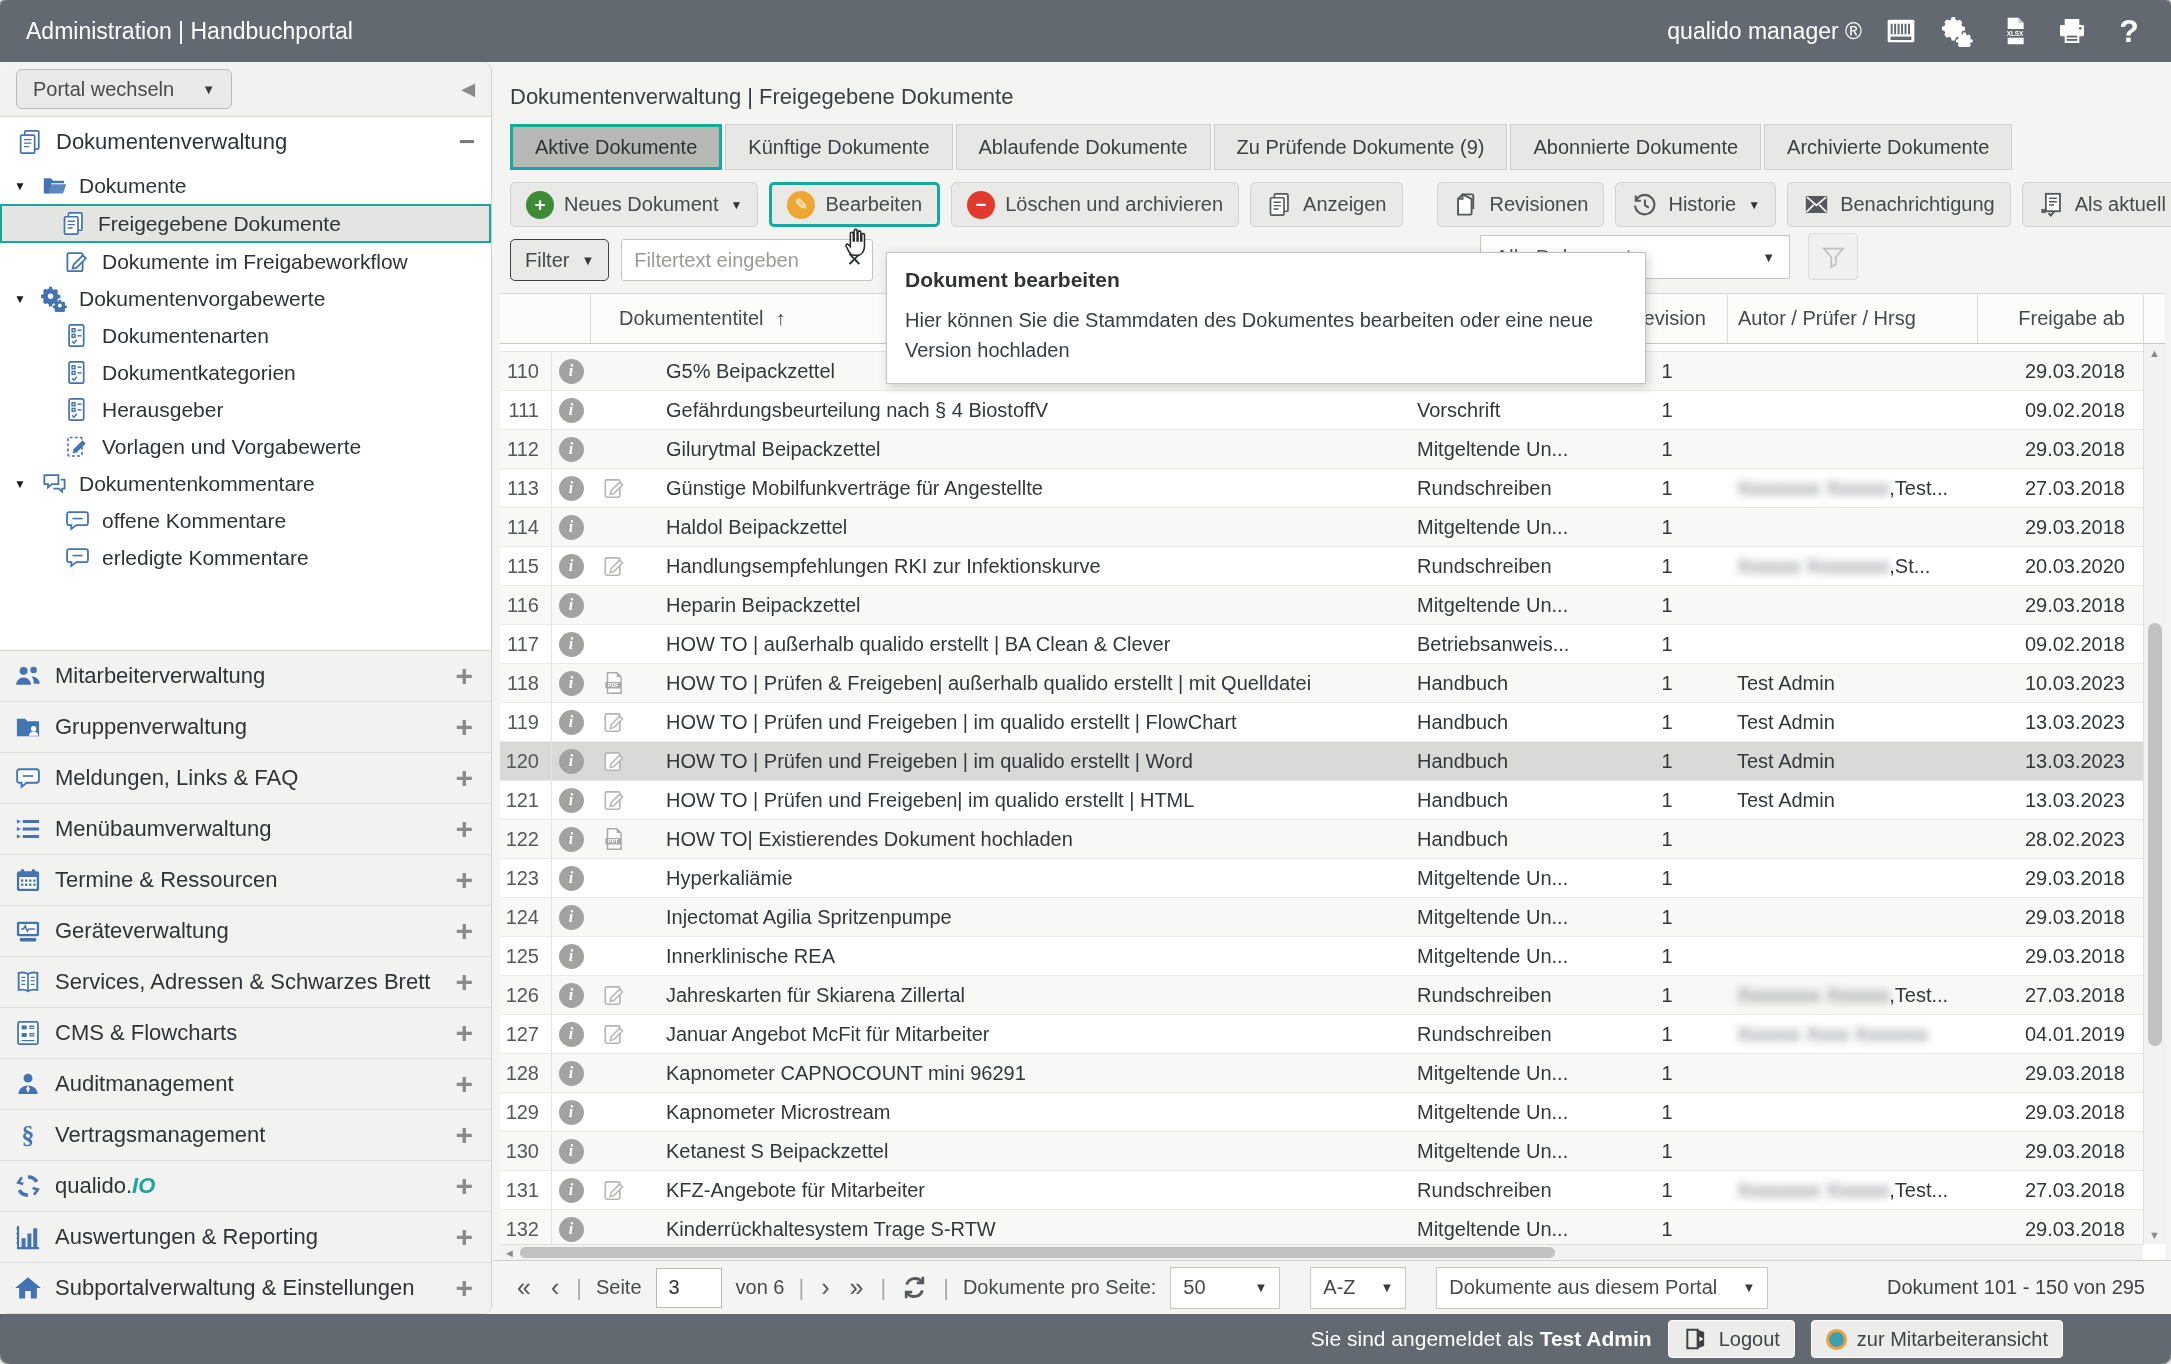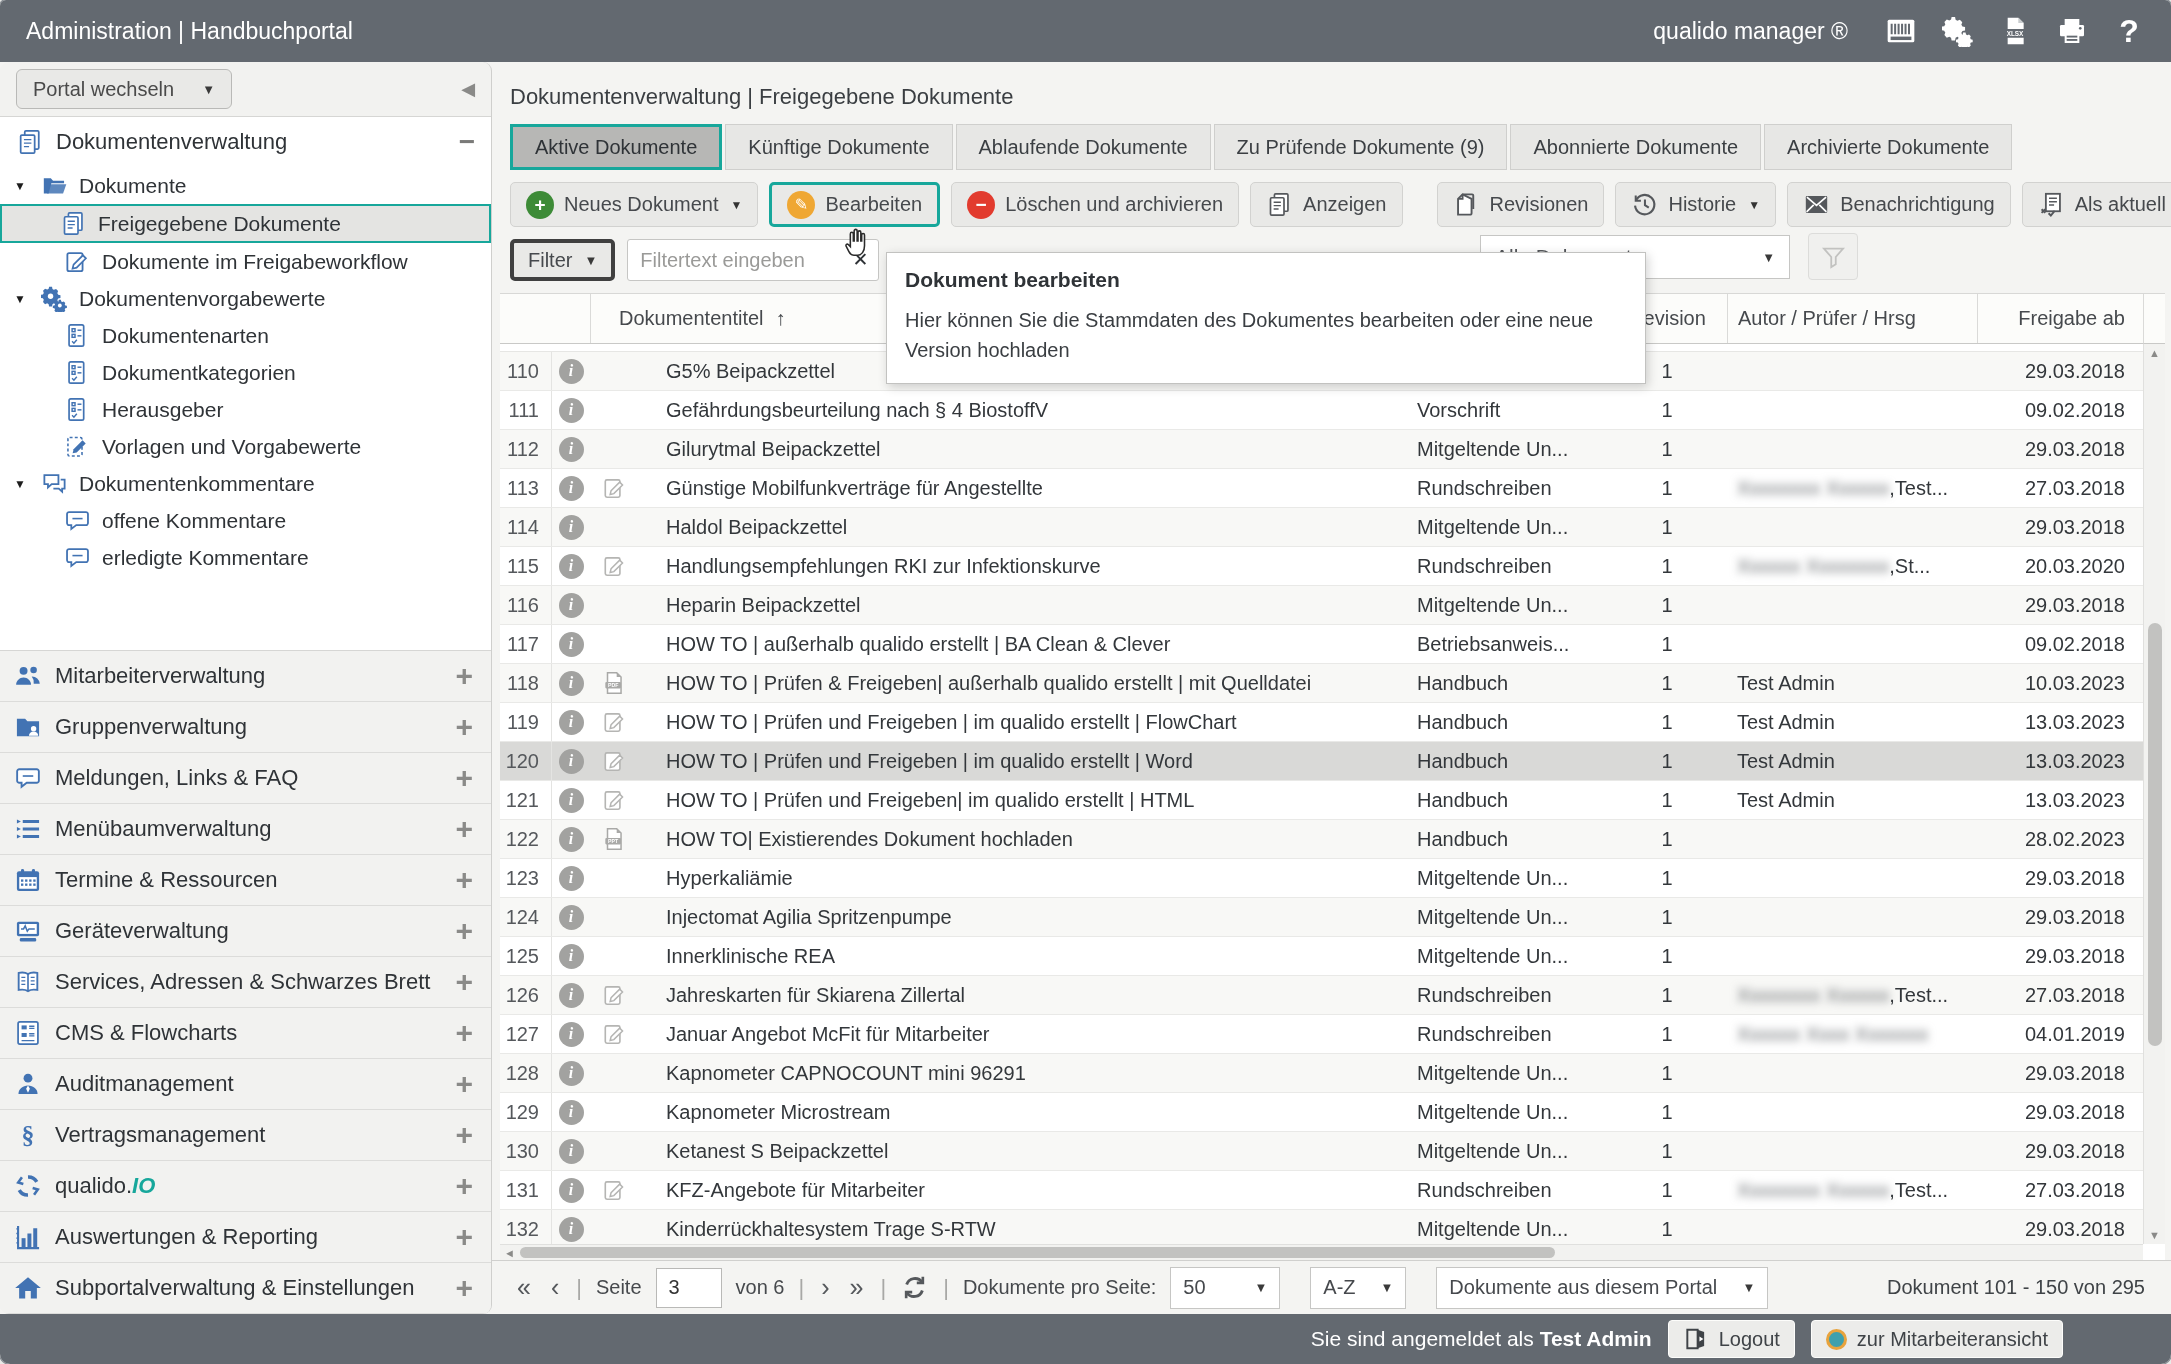--- a/index.html
+++ b/index.html
@@ -8,21 +8,21 @@
 }
 *{box-sizing:border-box;margin:0;padding:0}
 html,body{margin:0}
 body{width:2171px;height:1364px;font-family:"Liberation Sans","DejaVu Sans",sans-serif;background:#e9e9e7;}
 svg{width:100%;height:100%;display:block}
 #app{width:2171px;height:1364px;display:flex;flex-direction:column;background:var(--bg);border-radius:6px 6px 10px 10px;overflow:hidden;box-shadow:0 0 0 1px #878d93;}
 
 
 .topbar{flex:0 0 62px;background:var(--bar);display:flex;align-items:center;padding:0 26px;color:#fff;}
 .topbar-title{font-size:23px;}
-.topbar-right{margin-left:auto;display:flex;align-items:center;gap:25px;}
+.topbar-right{margin-left:auto;display:flex;align-items:center;gap:11px;}
 .brand{font-size:23px;margin-right:12px;}
 .tb-ic{width:32px;height:32px;display:inline-block;color:#fff;cursor:pointer;}
 
 
 .mid{flex:1;display:flex;min-height:0;}
 .sidebar{flex:0 0 492px;width:492px;background:#f2f2f0;border-right:1px solid #cfcfcd;display:flex;flex-direction:column;overflow:hidden;border-radius:9px;}
 .side-top{height:70px;display:flex;align-items:center;padding:0 16px;}
 .portal-btn{height:40px;padding:0 16px;background:var(--btn);border:1px solid #b9b9b7;border-radius:6px;font-size:20px;color:#4a4a4a;display:flex;align-items:center;gap:28px;font-family:inherit;cursor:pointer;}
 .dd-caret{font-size:13px;color:#3a3a3a;}
 .collapse{margin-left:auto;color:#8a8a88;font-size:18px;cursor:pointer;}
@@ -51,21 +51,21 @@
 .tbtn{height:45px;display:flex;align-items:center;gap:10px;padding:0 15px;background:var(--btn);border:1px solid #d2d2d0;border-radius:5px;font-size:20px;color:#46494d;font-family:inherit;cursor:pointer;white-space:nowrap;}
 .tbtn.hl{border:3px solid var(--teal);}
 .circ{width:28px;height:28px;border-radius:50%;color:#fff;display:flex;align-items:center;justify-content:center;font-size:19px;font-weight:bold;flex:0 0 28px;}
 .circ-green{background:#3d8b37;}
 .circ-orange{background:#efa733;font-size:16px;}
 .circ-red{background:#e23b2e;}
 .gico{width:27px;height:27px;color:#55585c;flex:0 0 27px;}
 .tsep{width:1px;height:32px;background:#b9b9b7;margin:0 6px;}
 .caret-sm{font-size:12px;color:#333;margin-left:2px;}
 .filter-row{position:relative;display:flex;align-items:center;gap:12px;padding:10px 0 0 18px;height:56px;}
-.filter-btn{height:42px;padding:0 14px;background:var(--btn);border:4px solid #404040;border-radius:5px;font-size:20px;color:#46494d;display:flex;align-items:center;gap:12px;font-family:inherit;cursor:pointer;}
+.filter-btn{height:42px;padding:0 14px;background:var(--btn);border:1px solid #404040;border-radius:5px;font-size:20px;color:#46494d;display:flex;align-items:center;gap:12px;font-family:inherit;cursor:pointer;}
 .filter-input{position:relative;border-radius:16px;}
 .filter-input input{width:252px;height:42px;border:1px solid #c6c6c4;border-radius:3px;padding:0 40px 0 12px;font-size:20px;color:#555;background:#fff;font-family:inherit;}
 .filter-input input::placeholder{color:#9a9a98;}
 .clear-x{position:absolute;right:11px;top:9px;font-size:19px;color:#2f3337;font-weight:bold;cursor:pointer;}
 .scope-dd{position:absolute;left:988px;top:8px;width:310px;height:44px;background:#fff;border:1px solid #c6c6c4;display:flex;align-items:center;justify-content:space-between;padding:0 14px;font-size:21px;color:#55585c;z-index:1;cursor:pointer;}
 .funnel-btn{position:absolute;left:1316px;top:6px;width:50px;height:47px;background:#f0f0ee;border:1px solid #dcdcda;border-radius:4px;color:#c2c2c0;display:flex;align-items:center;justify-content:center;cursor:pointer;}
 .funnel-btn .gico{color:#c2c2c0;width:30px;height:30px;}
 
 
 .table-wrap{flex:1;margin:10px 6px 0 8px;position:relative;min-height:0;background:#fff;border-top:1px solid #d8d8d6;}

